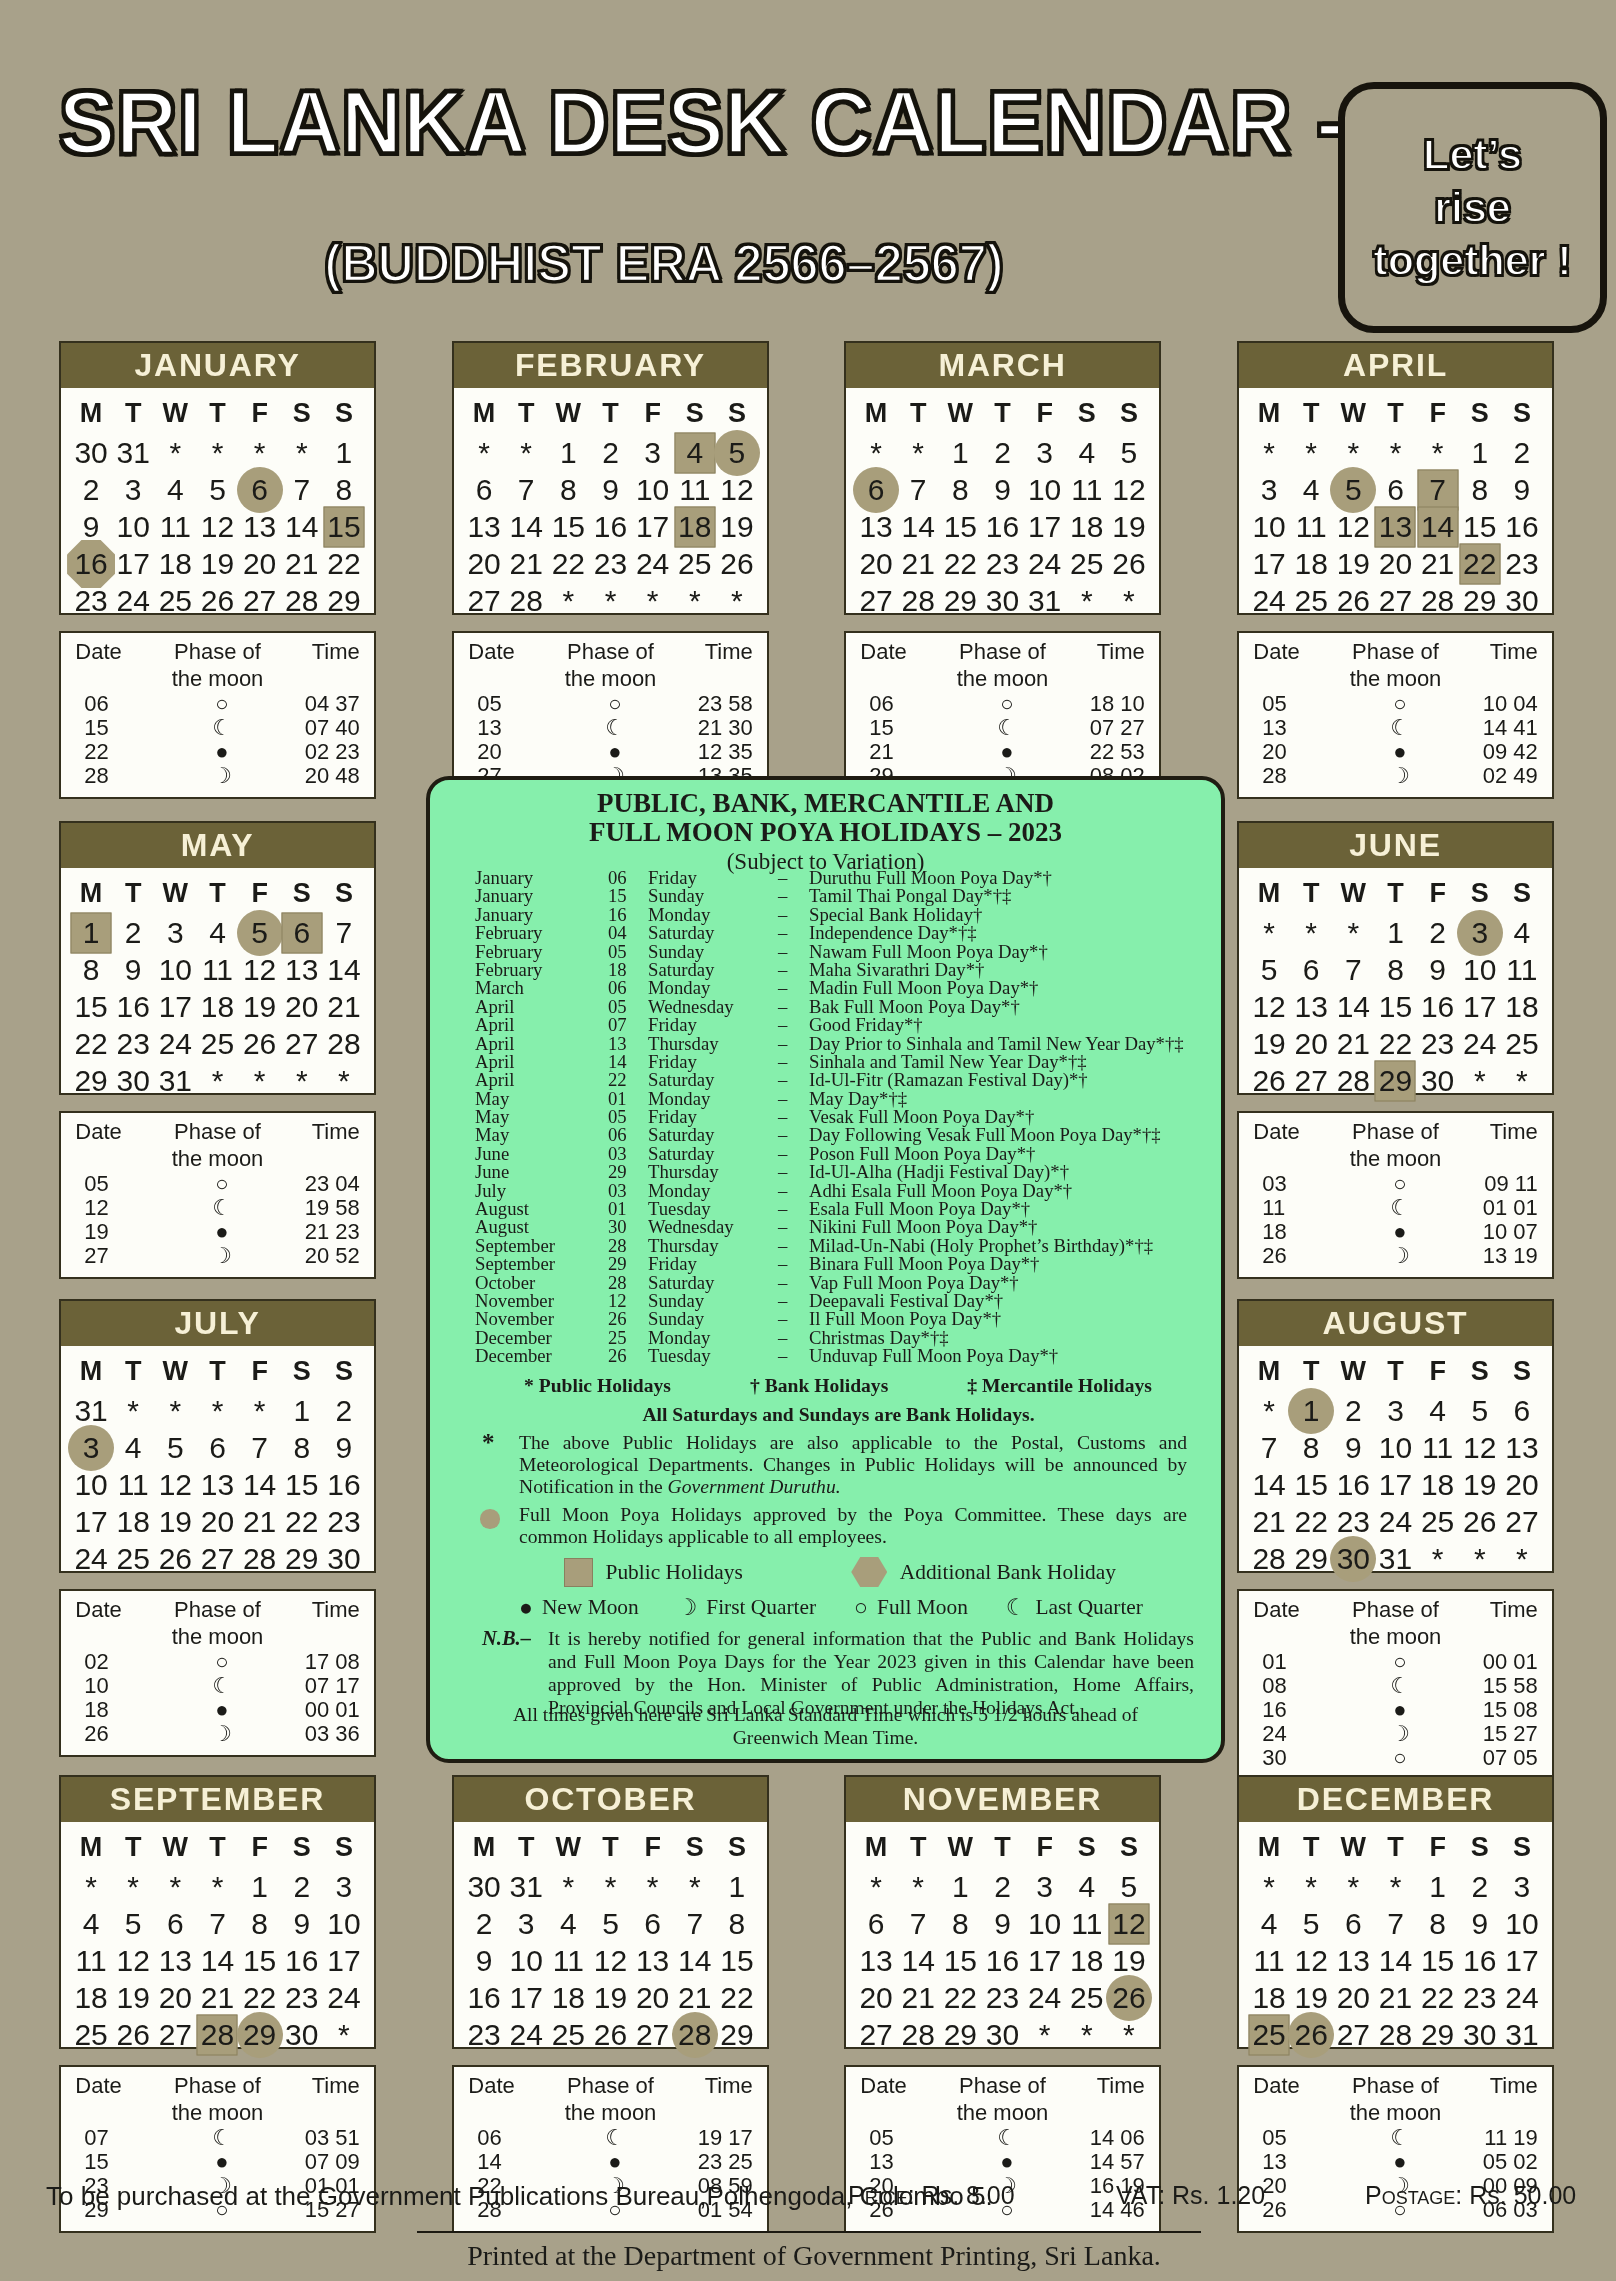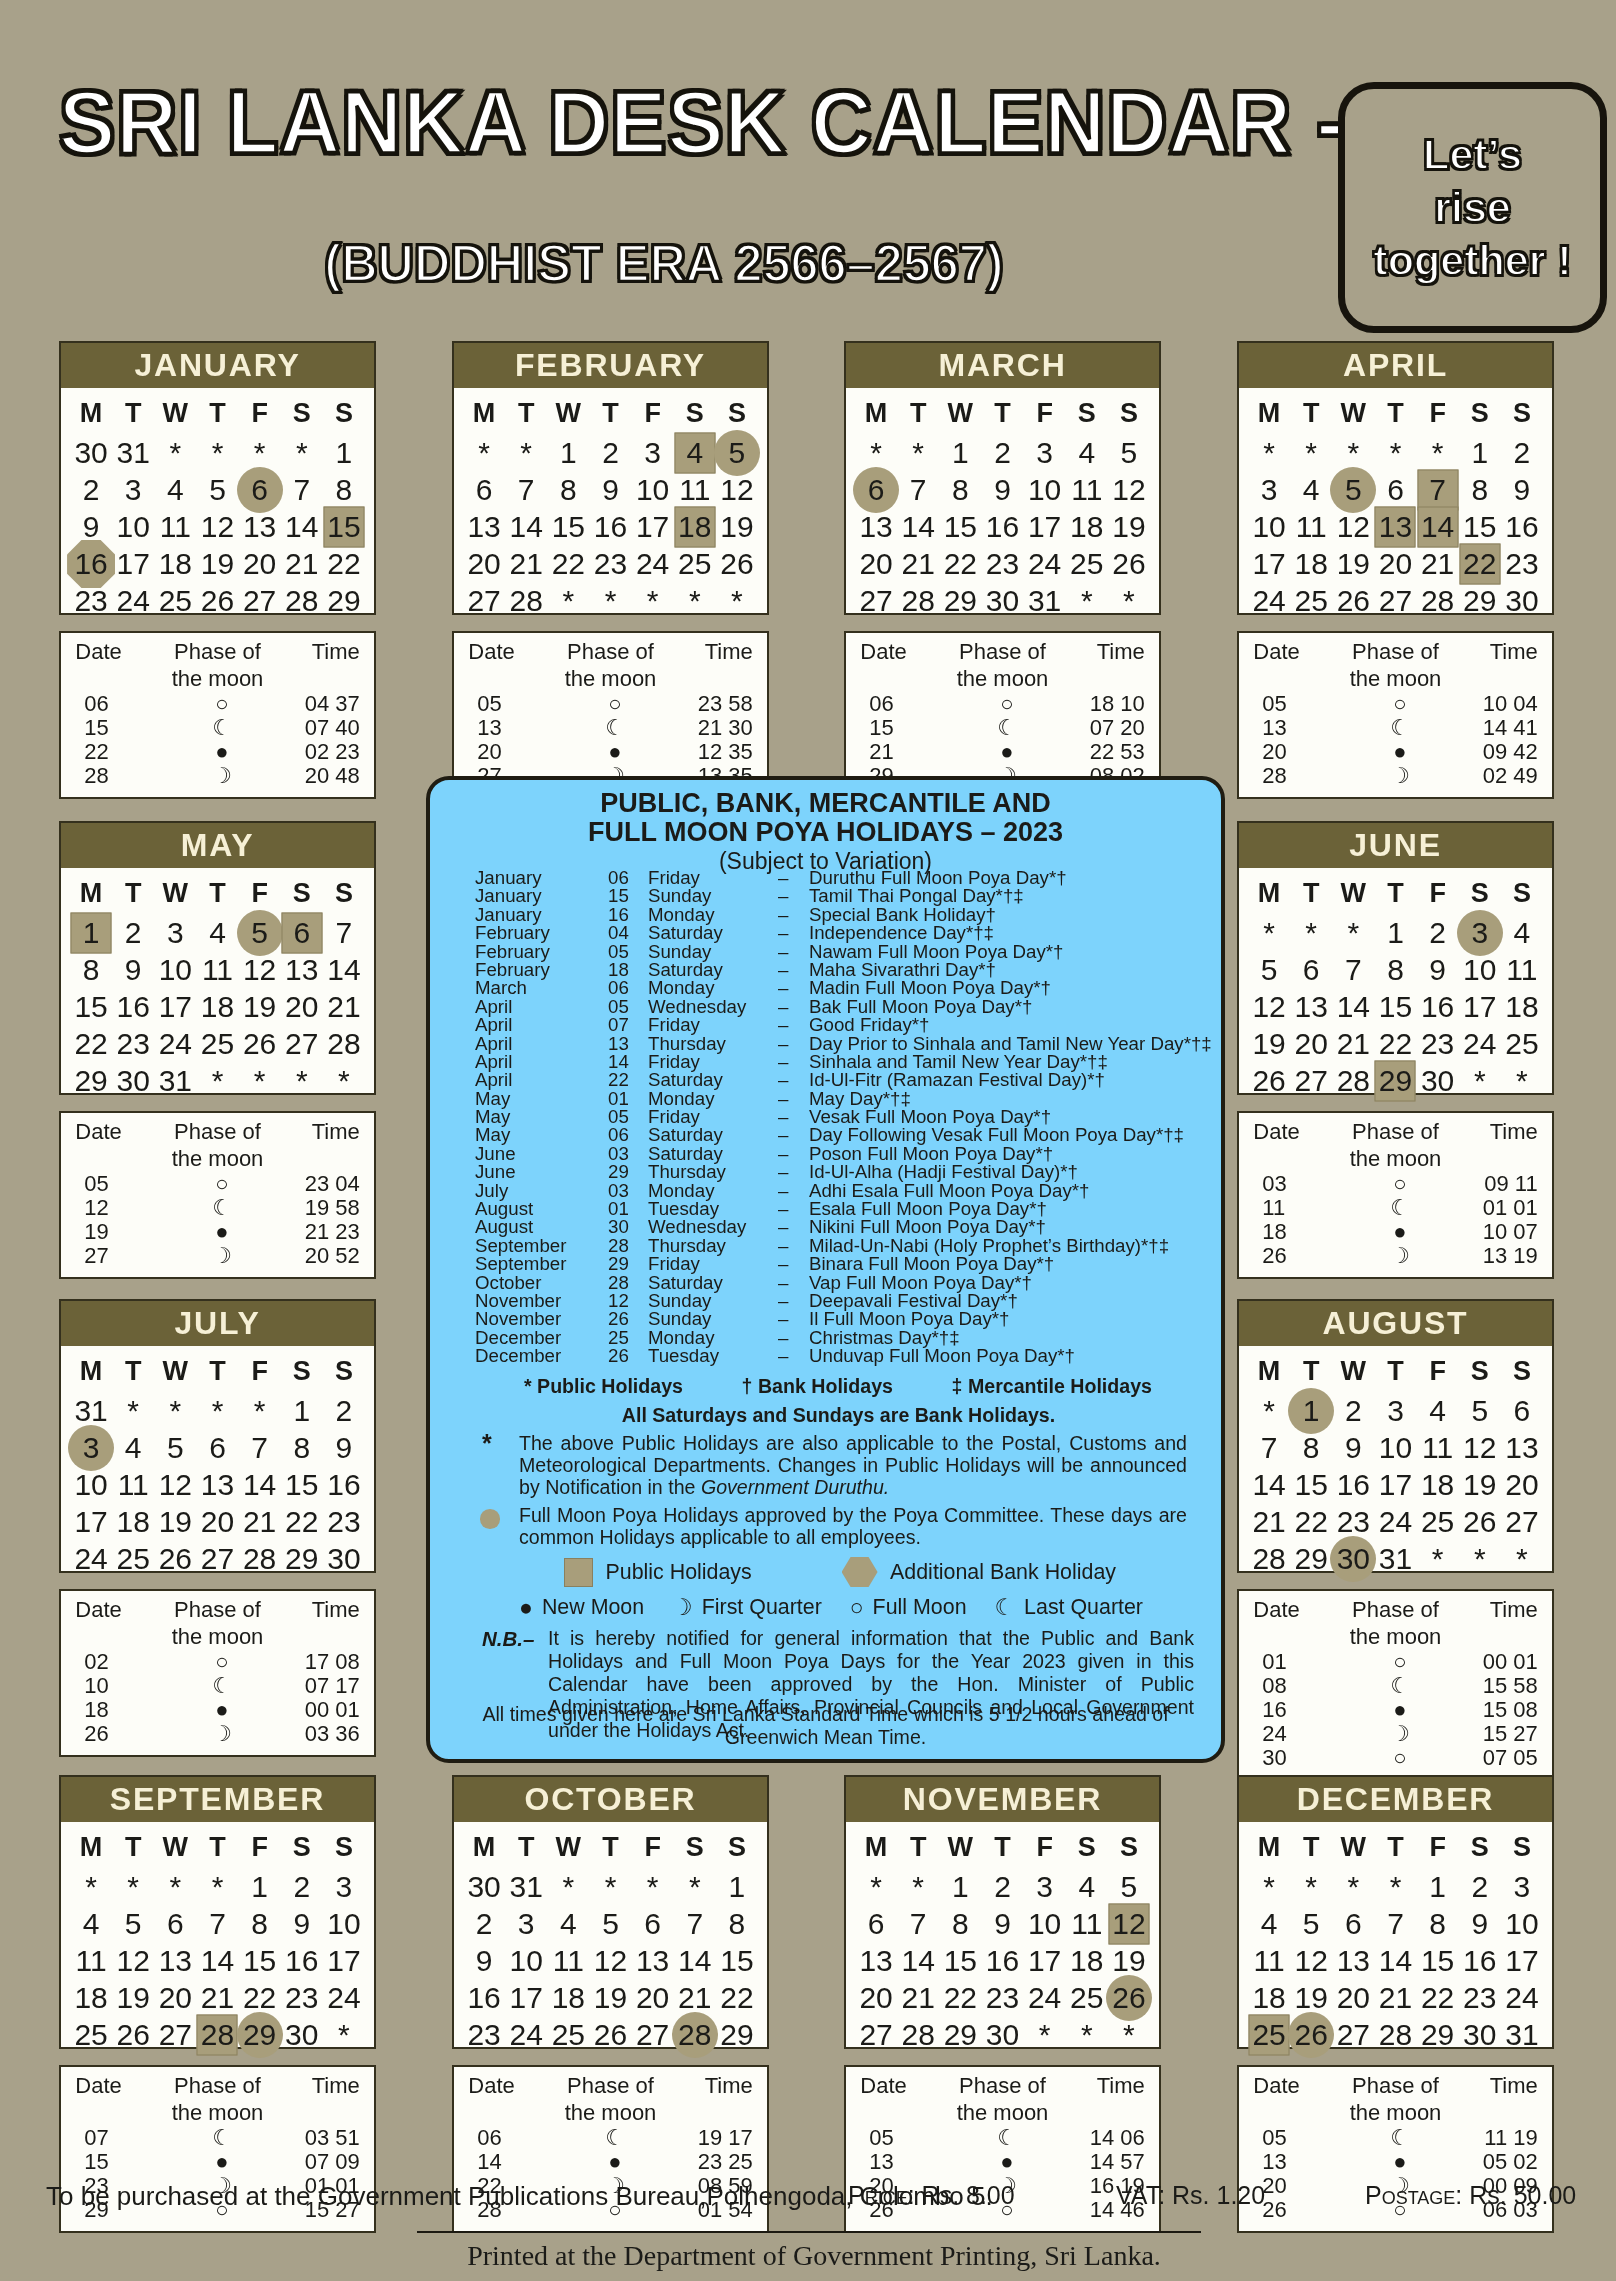--- a/index.html
+++ b/index.html
@@ -39,22 +39,22 @@
   .mark.square{width:41px;height:41px;border:1.8px solid #89805f;box-sizing:border-box;}
   .mark.circle{width:46px;height:46px;border-radius:50%;}
   .mark.octagon{width:48px;height:48px;clip-path:polygon(30% 0,70% 0,100% 30%,100% 70%,70% 100%,30% 100%,0 70%,0 30%);}
   .moon-box{margin-top:16px;border:2.7px solid #34301d;background:#fdfdf8;box-sizing:border-box;
          padding:5.3px 14.3px 9px;font-size:22px;}
   .moon-head{display:flex;line-height:27px;}
   .mh-date{width:93px;}.mh-phase{flex:1;text-align:center;}.mh-time{width:93px;text-align:right;}
   .moon-row{display:flex;line-height:24px;}
   .md{width:93px;padding-left:9px;}.mp{flex:1;text-align:center;}.mt{width:93px;text-align:right;white-space:pre;}
   
-  .panel{position:absolute;left:426px;top:776px;width:799px;height:987px;background:#7dd3fc;
-         border:4.5px solid #1f1c12;border-radius:23px;box-sizing:border-box;}
+  .panel{position:absolute;left:426px;top:776px;width:799px;height:987px;background:#86efac;
+         border:4.5px solid #1f1c12;border-radius:23px;box-sizing:border-box;font-family:Liberation Serif, serif;}
   .panel section{position:absolute;left:0;right:0;}
   .p-heading{top:9px;text-align:center;}
   .ph1,.ph2{font-size:27px;font-weight:bold;line-height:29px;}
   .ph3{font-size:23px;line-height:29px;}
   .h-list{top:89px;}
   .h-row{position:relative;height:18.4px;font-size:18.7px;line-height:18.4px;}
   .h-month{position:absolute;left:45px;}.h-date{position:absolute;left:178px;}
   .h-day{position:absolute;left:218px;}.h-dash{position:absolute;left:348px;}
   .h-name{position:absolute;left:379px;white-space:nowrap;}
   .key-legend{top:595px;left:94px !important;width:628px;display:flex;justify-content:space-between;
@@ -525,21 +525,21 @@
           <span class="mh-time">Time</span>
         </div>
         <div class="moon-row">
           <span class="md">06</span>
           <span class="mp">○</span>
           <span class="mt">18 10</span>
         </div>
         <div class="moon-row">
           <span class="md">15</span>
           <span class="mp">☾</span>
-          <span class="mt">07 20</span>
+          <span class="mt">07 27</span>
         </div>
         <div class="moon-row">
           <span class="md">21</span>
           <span class="mp">●</span>
           <span class="mt">22 53</span>
         </div>
         <div class="moon-row">
           <span class="md">29</span>
           <span class="mp">☽</span>
           <span class="mt">08 02</span>

